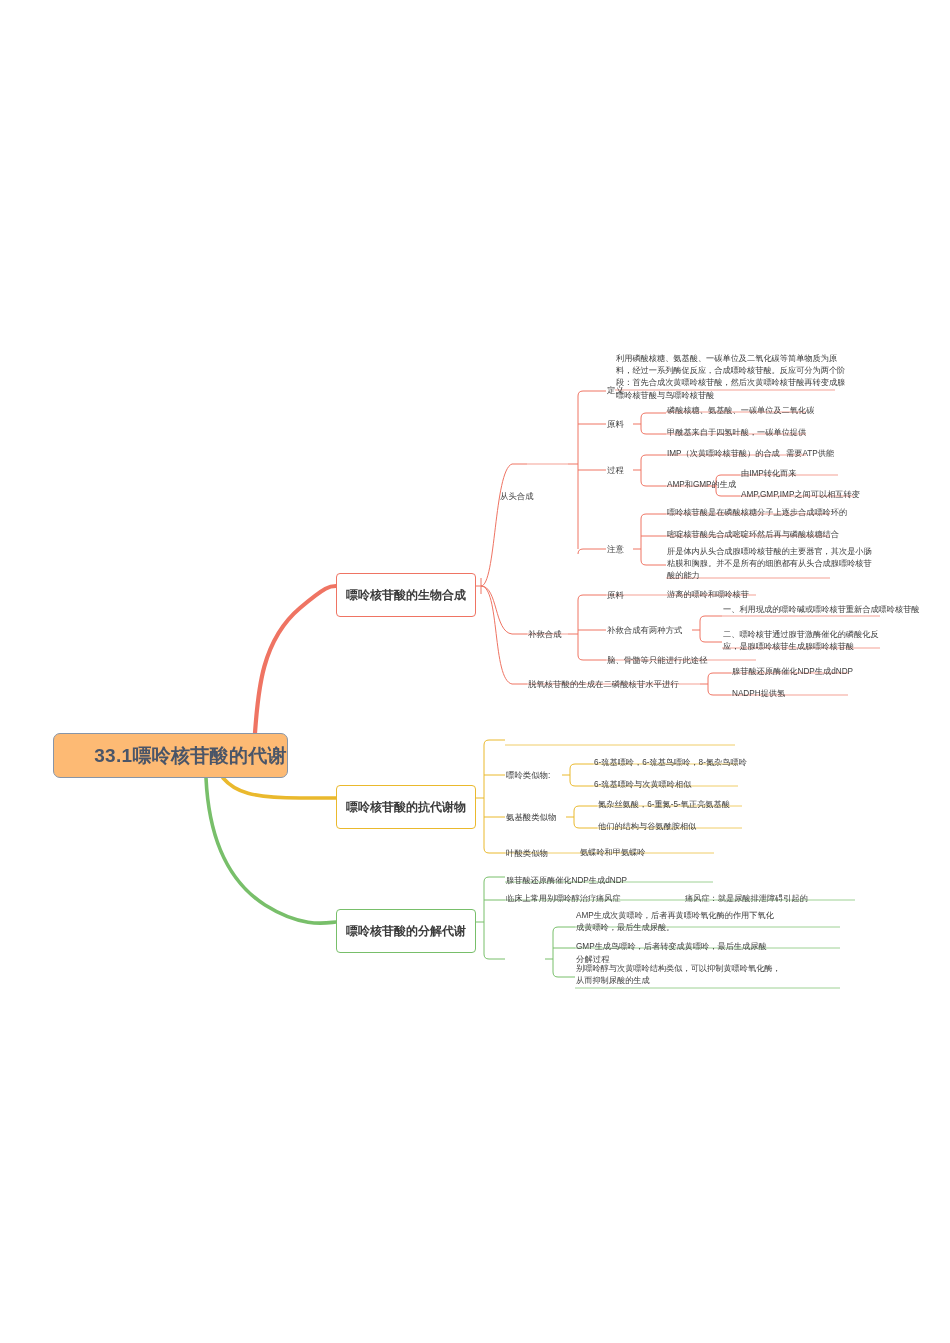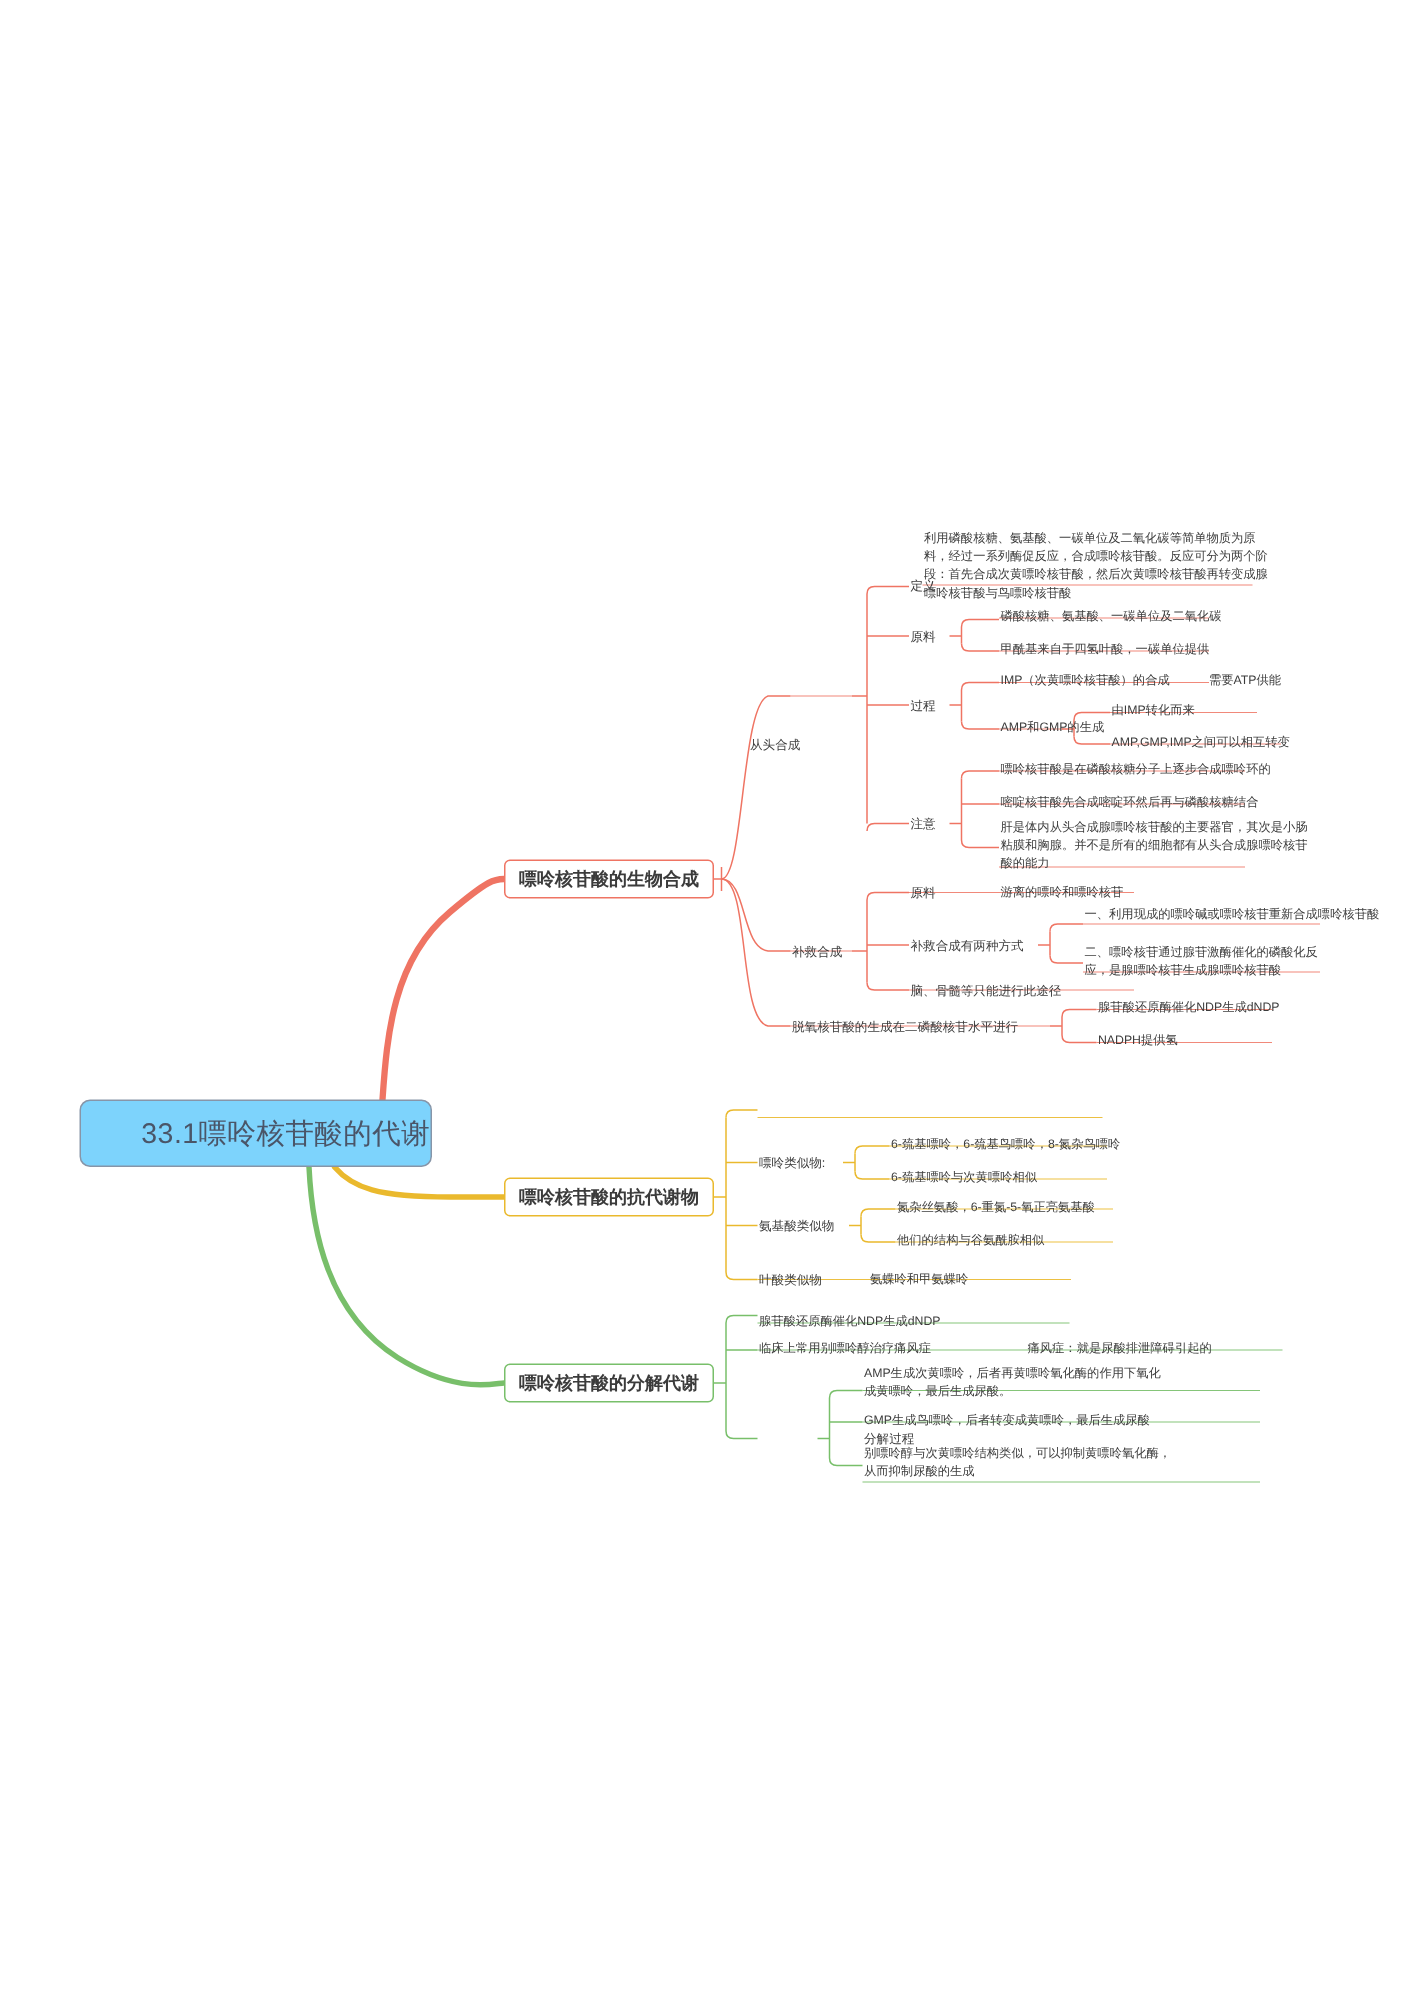--- a/index.html
+++ b/index.html
@@ -28,34 +28,34 @@
     position: absolute;
     white-space: nowrap;
   }
 
   
   .root {
     left: 53px; top: 733px;
     width: 235px; height: 45px;
     border: 1.6px solid #8795a8;
     border-radius: 7px;
-    background: #7dd3fc;
+    background: #fdba74;
     color: #4a5568;
     font-size: 19px;
-    font-weight: normal;
+    font-weight: bold;
     display: flex;
     align-items: center;
     justify-content: center;
     letter-spacing: 0.3px;
     padding-left: 40px;
   }
 
   
   .l1 {
-    height: 26px;
+    height: 44px;
     border-radius: 4px;
     background: #ffffff;
     font-size: 12px;
     font-weight: bold;
     color: #333333;
     display: flex;
     align-items: center;
     justify-content: center;
     padding: 0 9px;
   }
@@ -219,21 +219,21 @@
   <div class="lbl" style="left:607px; top:418px;">原料</div>
   <div class="lbl" style="left:607px; top:464px;">过程</div>
   <div class="lbl" style="left:607px; top:543px;">注意</div>
 
   <div class="txt w5" style="left:616px; top:353px;">利用磷酸核糖、氨基酸、一碳单位及二氧化碳等简单物质为原料，经过一系列酶促反应，合成嘌呤核苷酸。反应可分为两个阶段：首先合成次黄嘌呤核苷酸，然后次黄嘌呤核苷酸再转变成腺嘌呤核苷酸与鸟嘌呤核苷酸</div>
 
   <div class="txt" style="left:667px; top:405px;">磷酸核糖、氨基酸、一碳单位及二氧化碳</div>
   <div class="txt" style="left:667px; top:427px;">甲酰基来自于四氢叶酸，一碳单位提供</div>
 
   <div class="txt" style="left:667px; top:448px;">IMP（次黄嘌呤核苷酸）的合成</div>
-  <div class="txt" style="left:786px; top:448px;margin-left:20px;">需要ATP供能</div>
+  <div class="txt" style="left:786px; top:448px;">需要ATP供能</div>
   <div class="txt" style="left:667px; top:479px;">AMP和GMP的生成</div>
   <div class="txt" style="left:741px; top:468px;">由IMP转化而来</div>
   <div class="txt" style="left:741px; top:489px;">AMP,GMP,IMP之间可以相互转变</div>
 
   <div class="txt" style="left:667px; top:507px;">嘌呤核苷酸是在磷酸核糖分子上逐步合成嘌呤环的</div>
   <div class="txt" style="left:667px; top:529px;">嘧啶核苷酸先合成嘧啶环然后再与磷酸核糖结合</div>
   <div class="txt w4" style="left:667px; top:546px;">肝是体内从头合成腺嘌呤核苷酸的主要器官，其次是小肠粘膜和胸腺。并不是所有的细胞都有从头合成腺嘌呤核苷酸的能力</div>
 
   <div class="lbl" style="left:607px; top:589px;">原料</div>
   <div class="txt" style="left:667px; top:589px;">游离的嘌呤和嘌呤核苷</div>

